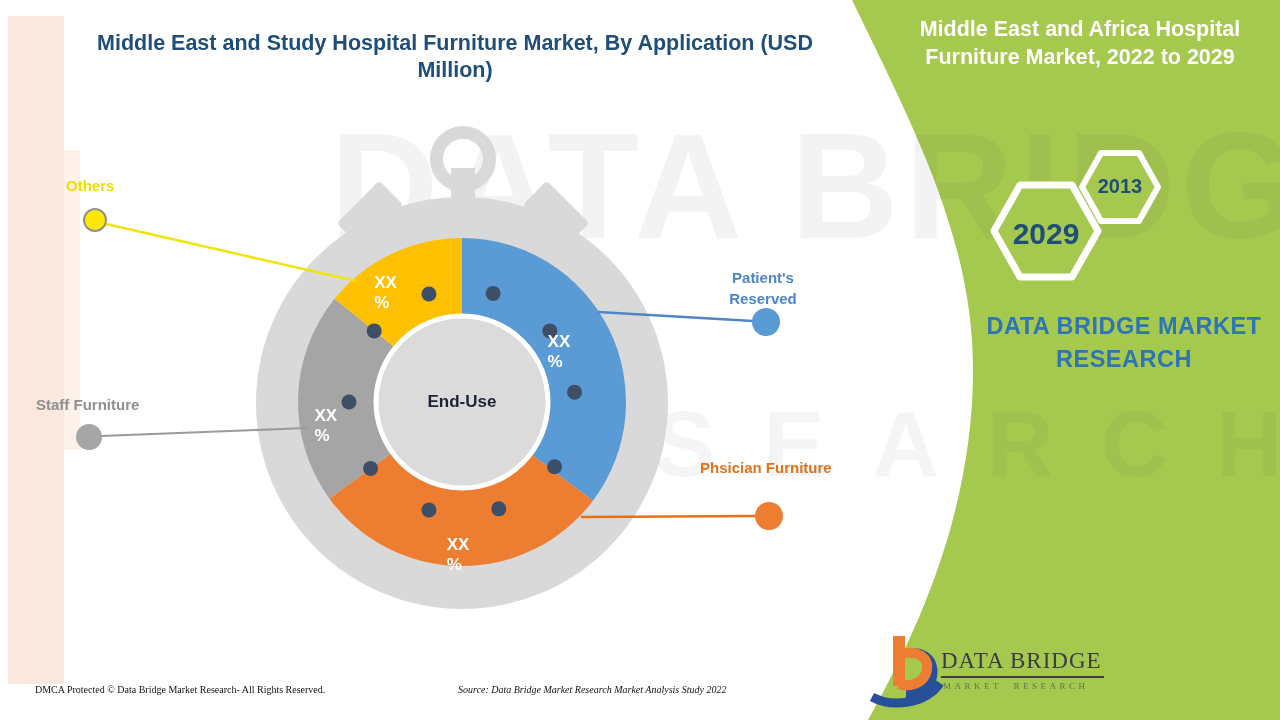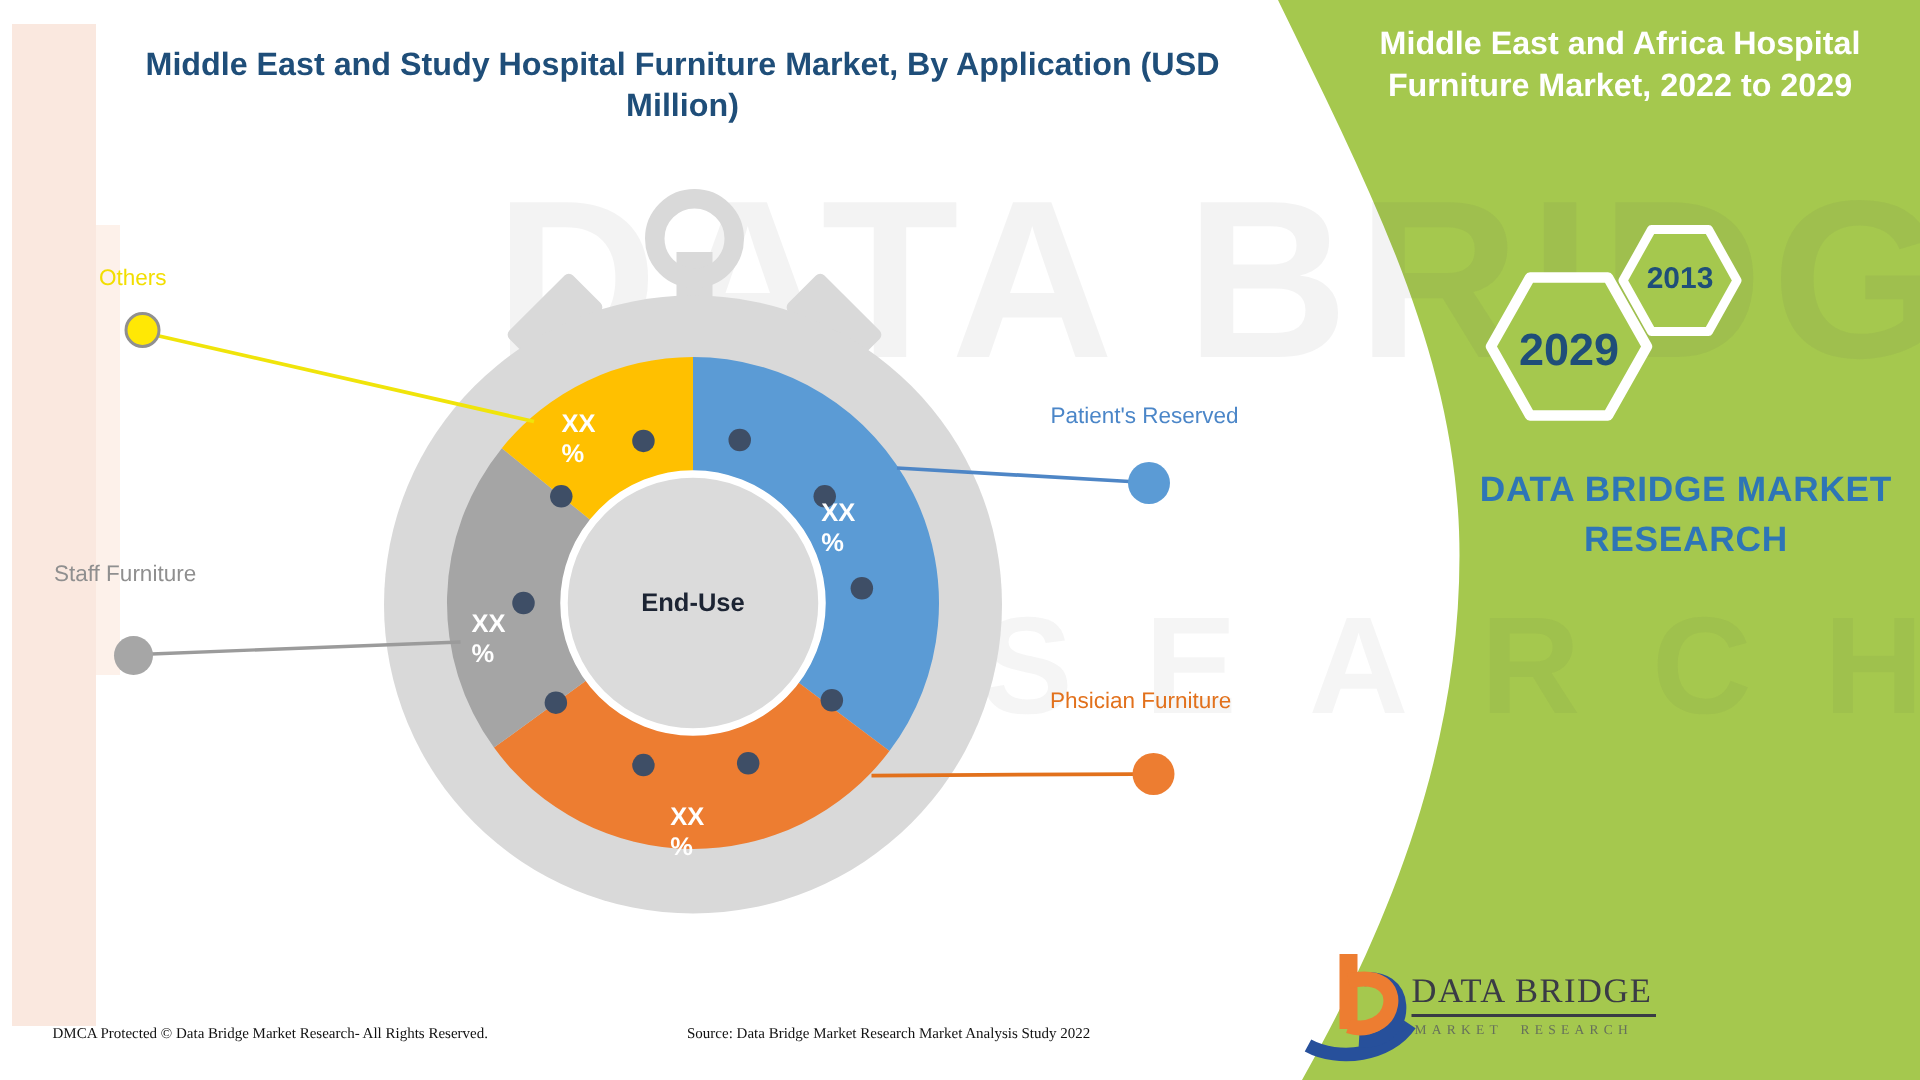--- a/index.html
+++ b/index.html
@@ -24,35 +24,35 @@
               color:#ffffff;line-height:28px;}
   .brand-text{left:950px;top:310px;width:348px;text-align:center;font-size:23.5px;font-weight:600;
               color:#2E75B6;line-height:33px;letter-spacing:0.5px;}
   .hex-year-small{left:1088px;top:175px;width:64px;text-align:center;font-size:20px;font-weight:bold;color:#1F4E79;}
   .hex-year-large{left:1004px;top:217px;width:84px;text-align:center;font-size:30px;font-weight:bold;color:#1F4E79;}
 
   
   .center-label{left:397px;top:392px;width:130px;text-align:center;font-size:17px;font-weight:bold;color:#1c2433;}
   .pct-label{position:absolute;width:60px;text-align:left;font-size:17px;font-weight:bold;color:#ffffff;
              line-height:20px;white-space:pre-line;}
-  .callout-text{font-size:15px;font-weight:normal;line-height:21px;}
+  .callout-text{font-size:15px;font-weight:bold;line-height:21px;}
   .co-patient{left:697px;top:267px;width:132px;text-align:center;}
   .co-phsician{left:700px;top:457px;width:132px;}
-  .co-staff{left:36px;top:372px;width:160px;text-align:left;}
+  .co-staff{left:36px;top:394px;width:160px;text-align:left;}
   .co-others{left:66px;top:175px;width:90px;text-align:left;}
   .callout-dot{position:absolute;border-radius:50%;box-sizing:border-box;}
   .dot-others{left:83px;top:208px;width:24px;height:24px;}
   .dot-staff{left:76px;top:424px;width:26px;height:26px;}
   .dot-patient{left:752px;top:308px;width:28px;height:28px;}
   .dot-phsician{left:755px;top:502px;width:28px;height:28px;}
 
   
   .footer-text{font-family:"Liberation Serif",serif;font-size:10px;color:#111111;}
   .f-dmca{left:35px;top:684px;}
-  .f-source{left:458px;top:684px;}
+  .f-source{left:458px;top:684px;font-style:italic;}
 
   
   .logo-title{left:941px;top:648px;font-family:"Liberation Serif",serif;font-size:23px;
               letter-spacing:1px;color:#3a3b45;}
   .logo-underline{left:941px;top:676px;width:163px;height:2px;background:#3a3b45;}
   .logo-subtitle{left:943px;top:681px;font-family:"Liberation Serif",serif;font-size:9px;
                  letter-spacing:3.5px;word-spacing:6px;color:#66705b;}
 </style>
 </head>
 <body>

